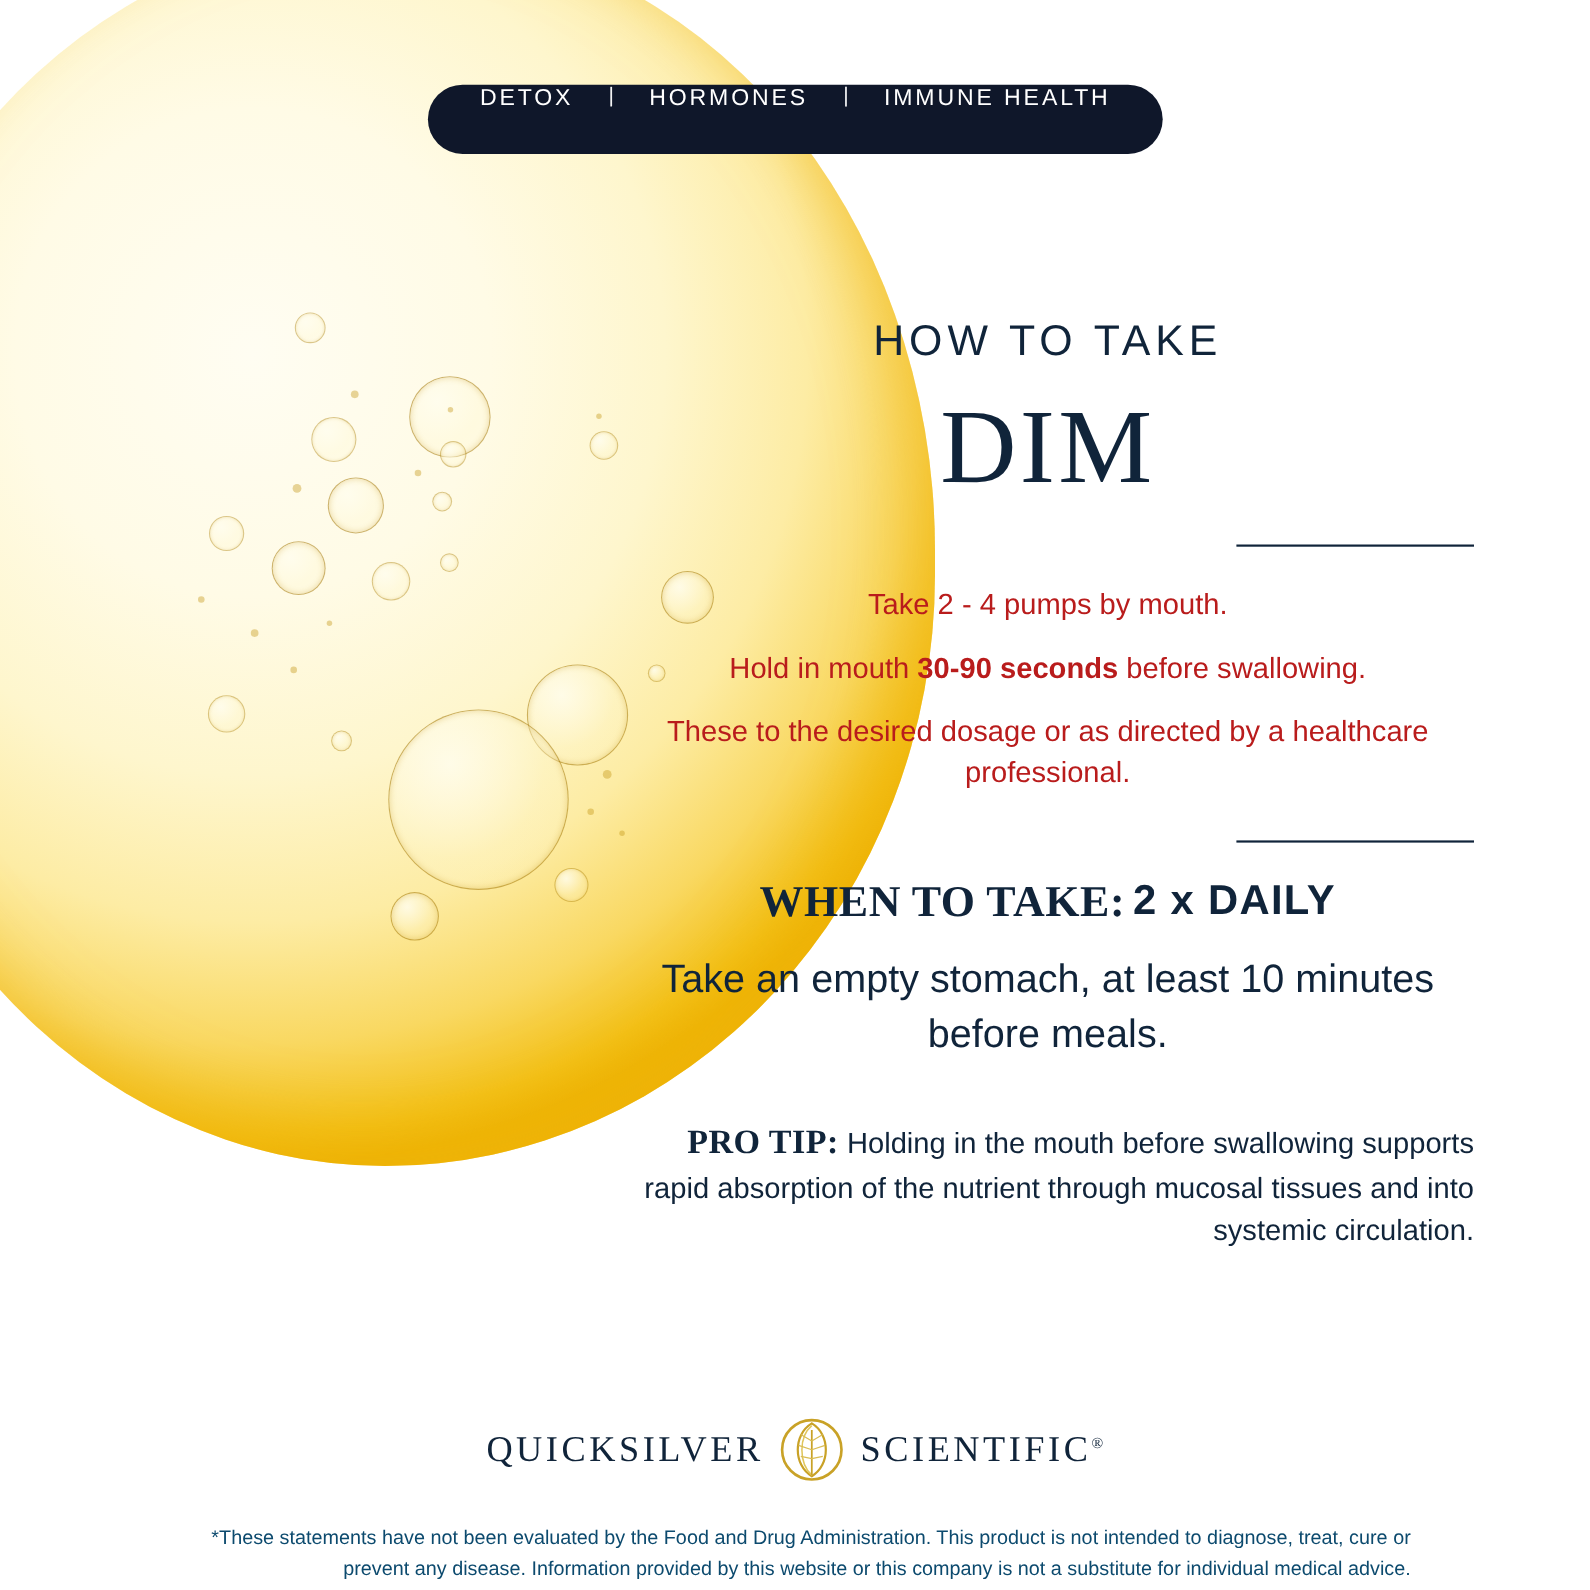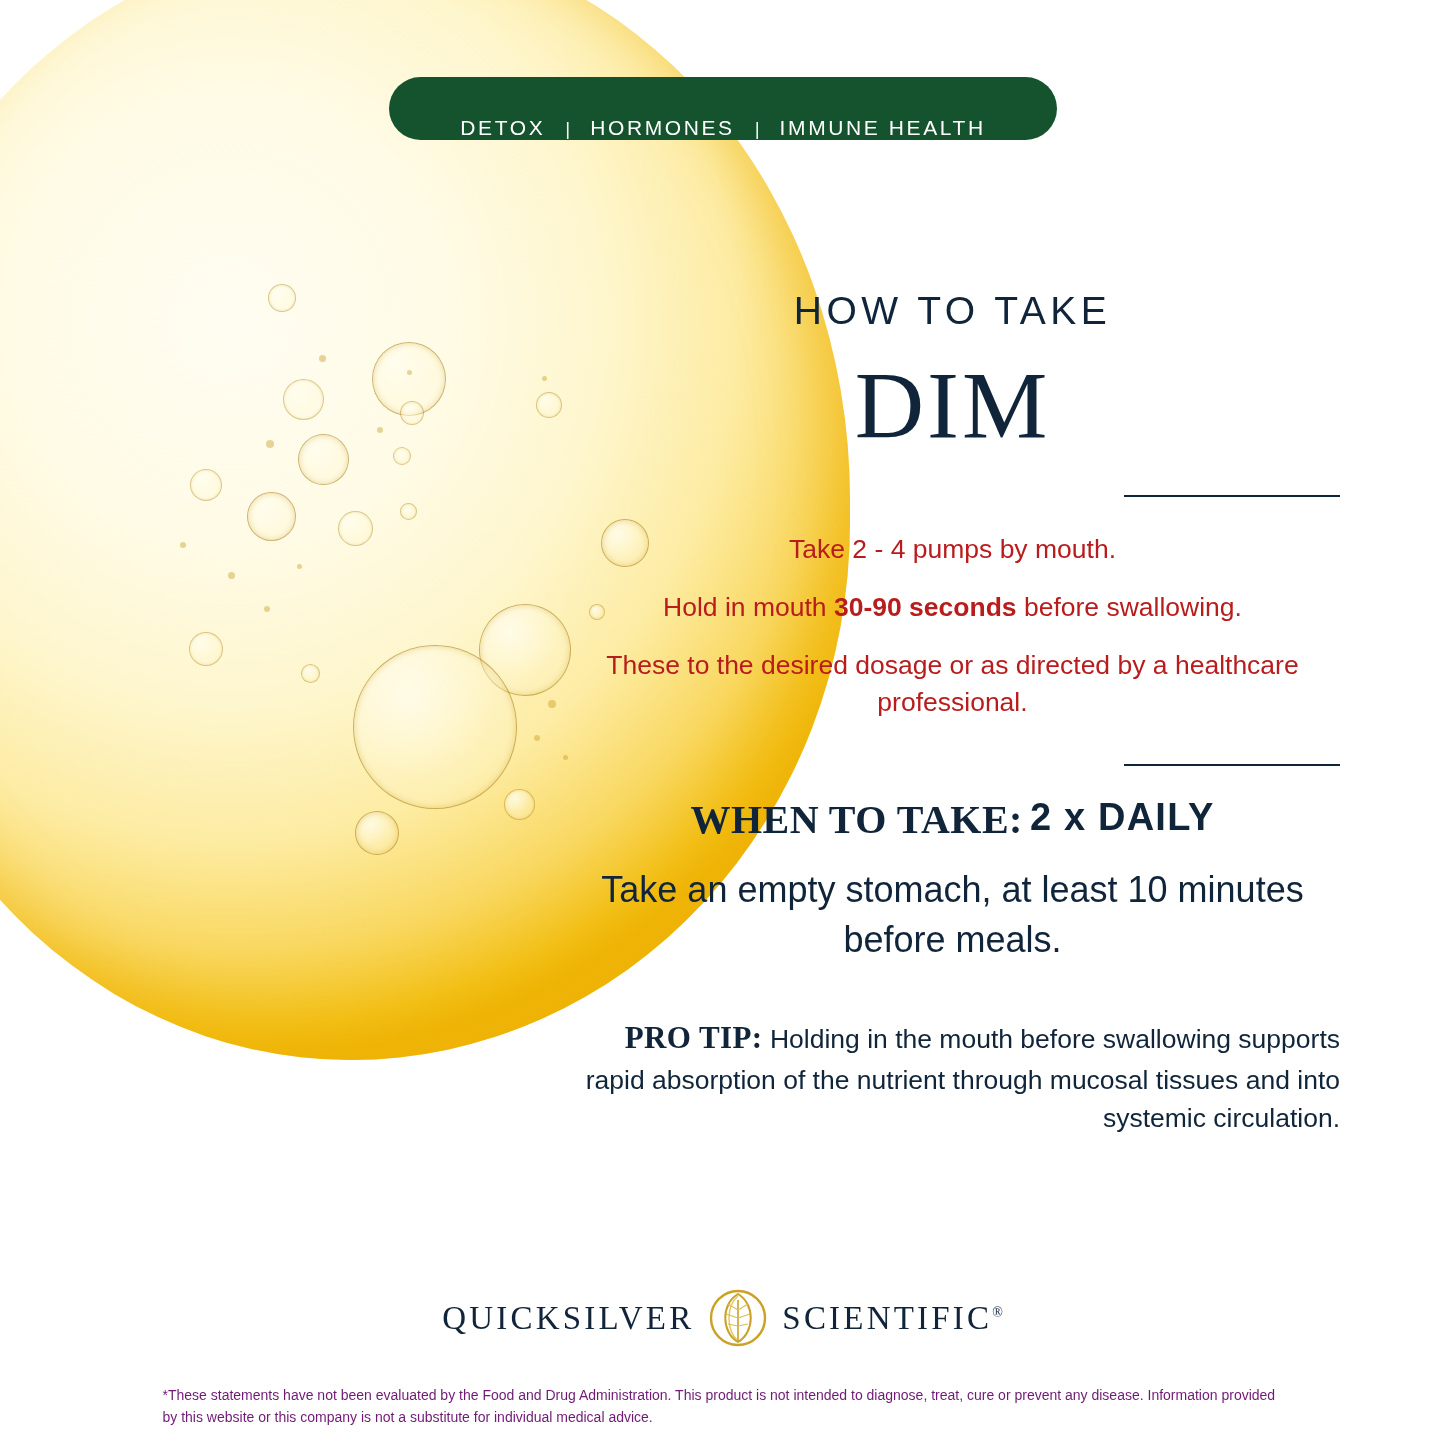--- a/index.html
+++ b/index.html
@@ -62,26 +62,26 @@
     background: rgba(196, 150, 20, 0.40);
   }
 
   
   .top-pill {
     position: absolute;
     left: 389px;
     top: 77px;
     width: 668px;
     height: 63px;
-    background: #14532d;
+    background: #0f172a;
     border-radius: 32px;
     display: flex;
-    align-items: flex-end;
+    align-items: flex-start;
     justify-content: center;
-    gap: 4px;
+    gap: 16px;
   }
   .top-pill .txt {
     color: #ffffff;
     font-size: 21px;
     letter-spacing: 2.6px;
     font-weight: 400;
   }
   .top-pill .sep {
     color: #ffffff;
     font-size: 19px;
@@ -135,21 +135,21 @@
   }
   .line b {
     font-weight: 700;
   }
   .line.block {
     margin-bottom: 0;
   }
 
   .when-row {
     display: flex;
-    align-items: flex-start;
+    align-items: center;
     justify-content: center;
     gap: 7px;
     margin-top: 6px;
   }
   .when-label {
     font-family: "Liberation Serif", serif;
     font-weight: 700;
     font-size: 40px;
     letter-spacing: 0.5px;
     color: #10243a;
@@ -209,23 +209,23 @@
     vertical-align: super;
     letter-spacing: 0;
   }
 
   .disclaimer {
     position: absolute;
     left: 50%;
     transform: translateX(-50%);
     top: 1385px;
     width: 1120px;
-    text-align: left;
-    color: #701a75;
-    font-size: 14px;
+    text-align: right;
+    color: #0c4a6e;
+    font-size: 18px;
     line-height: 1.55;
   }
 </style>
 </head>
 <body>
 
 <div class="oil-wrap">
   <div class="oil-blob"></div>
 
   <div class="bubble thin" style="left:419px; top:345px; width:26px; height:26px;"></div>

